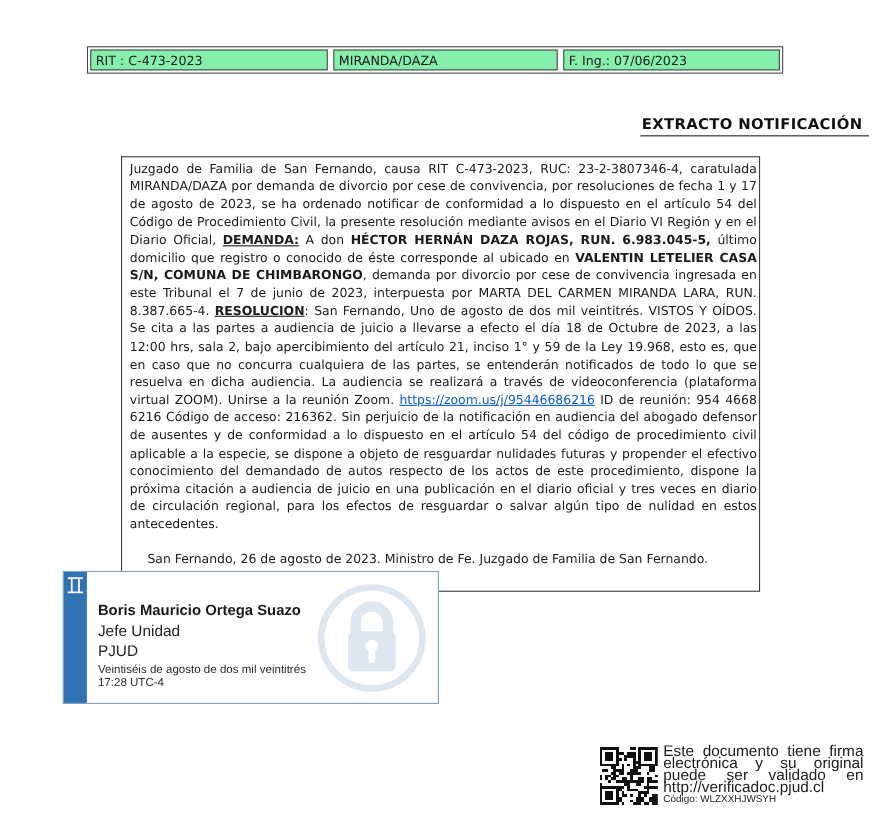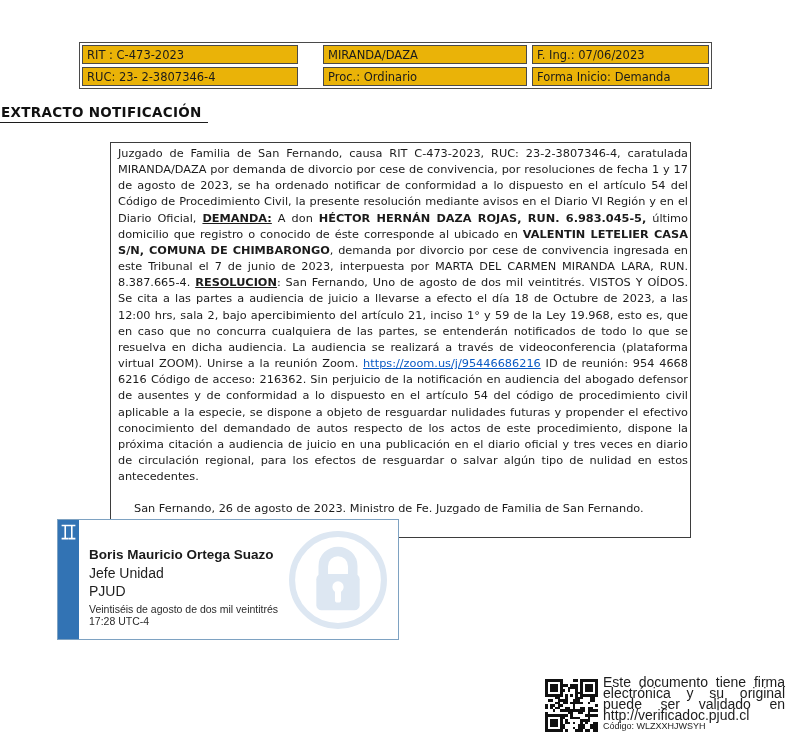--- a/index.html
+++ b/index.html
@@ -10,26 +10,26 @@
   }
   
   .hdr-table{
     position:absolute;left:79px;top:42px;width:633px;
     border:1px solid #4a4a4a;padding:2px;box-sizing:border-box;
     display:flex;flex-direction:column;gap:3px;background:#fff;
   }
   .hdr-row{display:flex;gap:5px;}
   .hdr-cell{
     border:1px solid #4a4a4a;height:19px;line-height:18px;
-    font-size:11.5px;padding:0 4px;box-sizing:border-box;background:#eab308;
+    font-size:11.5px;padding:0 4px;box-sizing:border-box;background:#86efac;
     white-space:nowrap;overflow:hidden;
   }
-  .hdr-c1{width:216px;} .hdr-c2{width:204px;margin-left:20px;} .hdr-c3{flex:1;}
-  
-  .title-wrap{position:absolute;left:0;top:102px;width:760px;text-align:left;}
+  .hdr-c1{width:216px;} .hdr-c2{width:204px;} .hdr-c3{flex:1;}
+  
+  .title-wrap{position:absolute;left:0;top:102px;width:760px;text-align:right;padding-left:30px;}
   .title{
     display:inline-block;font-weight:bold;font-size:13.5px;letter-spacing:.3px;
     border-bottom:1.5px solid #1c1c1c;padding:0 6px 2px 1px;color:#111;
   }
   
   .body-box{
     position:absolute;left:110px;top:142px;width:581px;box-sizing:border-box;
     border:1px solid #3d3d3d;padding:3px 2px 4px 7px;background:#fff;min-height:350px;
   }
   .body-par{
@@ -72,25 +72,20 @@
 </head>
 <body>
 
 <div class="page">
 
   <div class="hdr-table">
     <div class="hdr-row">
         <div class="hdr-cell hdr-c1">RIT : C-473-2023</div>
         <div class="hdr-cell hdr-c2">MIRANDA/DAZA</div>
         <div class="hdr-cell hdr-c3">F. Ing.: 07/06/2023</div>
-      </div>
-    <div class="hdr-row">
-        <div class="hdr-cell hdr-c1">RUC: 23- 2-3807346-4</div>
-        <div class="hdr-cell hdr-c2">Proc.: Ordinario</div>
-        <div class="hdr-cell hdr-c3">Forma Inicio: Demanda</div>
       </div>
   </div>
 
   <div class="title-wrap">
     <span class="title">EXTRACTO NOTIFICACIÓN</span>
   </div>
 
   <div class="body-box">
     <p class="body-par"><span>Juzgado de Familia de San Fernando, causa RIT C-473-2023, RUC: 23-2-3807346-4, caratulada MIRANDA/DAZA por demanda de divorcio por cese de convivencia, por resoluciones de fecha 1 y 17 de agosto de 2023, se ha ordenado notificar de conformidad a lo dispuesto en el artículo 54 del Código de Procedimiento Civil, la presente resolución mediante avisos en el Diario VI Región y en el Diario Oficial, </span><span class="seg-boldu">DEMANDA:</span><span> A don </span><span class="seg-bold">HÉCTOR HERNÁN DAZA ROJAS, RUN. 6.983.045-5,</span><span> último domicilio que registro o conocido de éste corresponde al ubicado en </span><span class="seg-bold">VALENTIN LETELIER CASA S/N, COMUNA DE CHIMBARONGO</span><span>, demanda por divorcio por cese de convivencia ingresada en este Tribunal el 7 de junio de 2023, interpuesta por MARTA DEL CARMEN MIRANDA LARA, RUN. 8.387.665-4. </span><span class="seg-boldu">RESOLUCION</span><span>: San Fernando, Uno de agosto de dos mil veintitrés. VISTOS Y OÍDOS. Se cita a las partes a audiencia de juicio a llevarse a efecto el día 18 de Octubre de 2023, a las 12:00 hrs, sala 2, bajo apercibimiento del artículo 21, inciso 1° y 59 de la Ley 19.968, esto es, que en caso que no concurra cualquiera de las partes, se entenderán notificados de todo lo que se resuelva en dicha audiencia. La audiencia se realizará a través de videoconferencia (plataforma virtual ZOOM). Unirse a la reunión Zoom. </span><span class="seg-link">https://zoom.us/j/95446686216</span><span>  ID de reunión: 954 4668 6216 Código de acceso: 216362. Sin perjuicio de la notificación en audiencia del abogado defensor de ausentes y de conformidad a lo dispuesto en el artículo 54 del código de procedimiento civil aplicable a la especie, se dispone a objeto de resguardar nulidades futuras y propender el efectivo conocimiento del demandado de autos respecto de los actos de este procedimiento, dispone la próxima citación a audiencia de juicio en una publicación en el diario oficial y tres veces en diario de circulación regional, para los efectos de resguardar o salvar algún tipo de nulidad en estos antecedentes.</span></p>
     <p class="closing-par">San Fernando, 26 de agosto de 2023. Ministro de Fe. Juzgado de Familia de San Fernando.</p>

